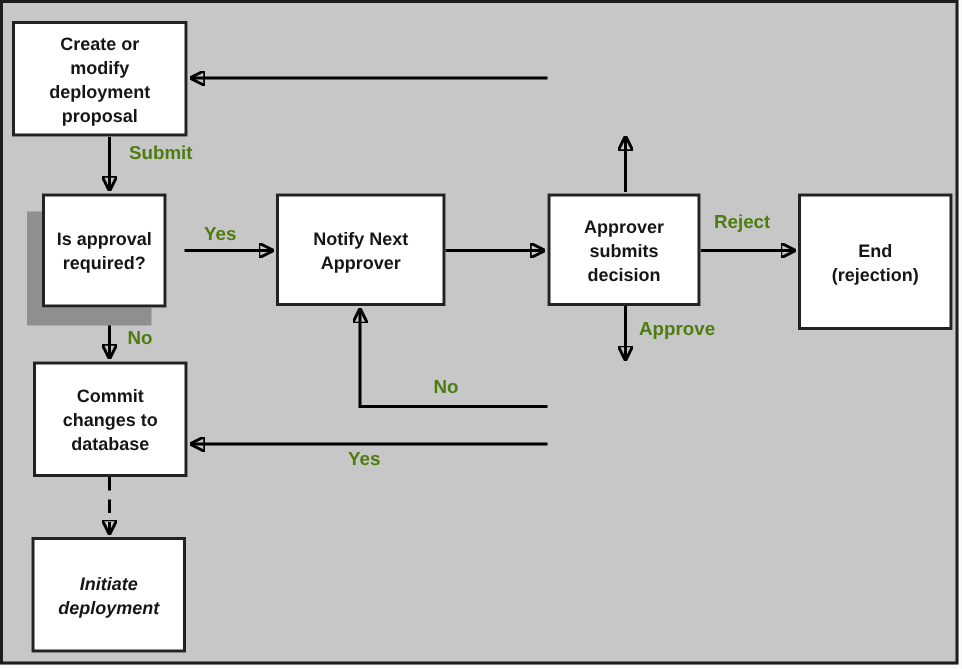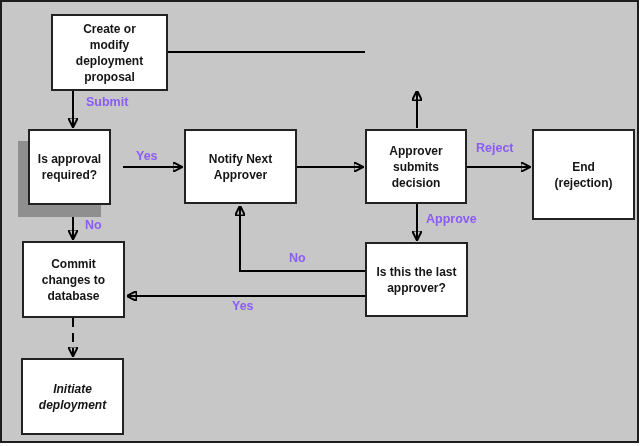--- a/index.html
+++ b/index.html
@@ -34,36 +34,36 @@
     align-items: center;
     justify-content: center;
     text-align: center;
     font-weight: bold;
     font-size: 12px;
     line-height: 16px;
     color: #151515;
   }
   .node .lbl { white-space: pre-line; display: block; }
 
-  .n-create  { left: 8px;   top: 14px;  width: 117px; height: 77px; margin-left: 43px; }
+  .n-create  { left: 8px;   top: 14px;  width: 117px; height: 77px; }
   .n-init    { left: 365px; top: 14px;  width: 103px; height: 75px; }
   .n-appr    { left: 28px;  top: 129px; width: 83px; height: 76px;
                box-shadow: -10px 12px 0 #8f8f8f; }
   .n-nna     { left: 184px; top: 129px; width: 113px; height: 75px; }
   .n-asd     { left: 365px; top: 129px; width: 102px; height: 75px; }
   .n-end     { left: 532px; top: 129px; width: 103px; height: 91px; }
   .n-commit  { left: 22px;  top: 241px; width: 103px; height: 77px; }
   .n-ila     { left: 365px; top: 242px; width: 103px; height: 75px; }
   .n-deploy  { left: 21px;  top: 358px; width: 103px; height: 77px; font-style: italic; }
 
   .edge-label {
     position: absolute;
     font-weight: bold;
     font-size: 12.5px;
-    color: #8b5cf6;
+    color: #4d7c0f;
     white-space: nowrap;
   }
   .el-submit  { left: 86px;  top: 95px;  }
   .el-yes1    { left: 136px; top: 149px; }
   .el-no1     { left: 85px;  top: 218px; }
   .el-return  { left: 432px; top: 102px; }
   .el-reject  { left: 476px; top: 141px; }
   .el-approve { left: 426px; top: 212px; }
   .el-no2     { left: 289px; top: 251px; }
   .el-yes2    { left: 232px; top: 299px; }
@@ -128,24 +128,20 @@
     <span class="lbl">End
 (rejection)</span>
   </div>
 
   <div class="node n-commit">
     <span class="lbl">Commit
 changes to
 database</span>
   </div>
 
-  <div class="node n-ila">
-    <span class="lbl">Is this the last
-approver?</span>
-  </div>
 
   <div class="node n-deploy">
     <span class="lbl">Initiate
 deployment</span>
   </div>
 
   <div class="edge-label el-submit">Submit</div>
   <div class="edge-label el-yes1">Yes</div>
   <div class="edge-label el-no1">No</div>
   <div class="edge-label el-reject">Reject</div>

